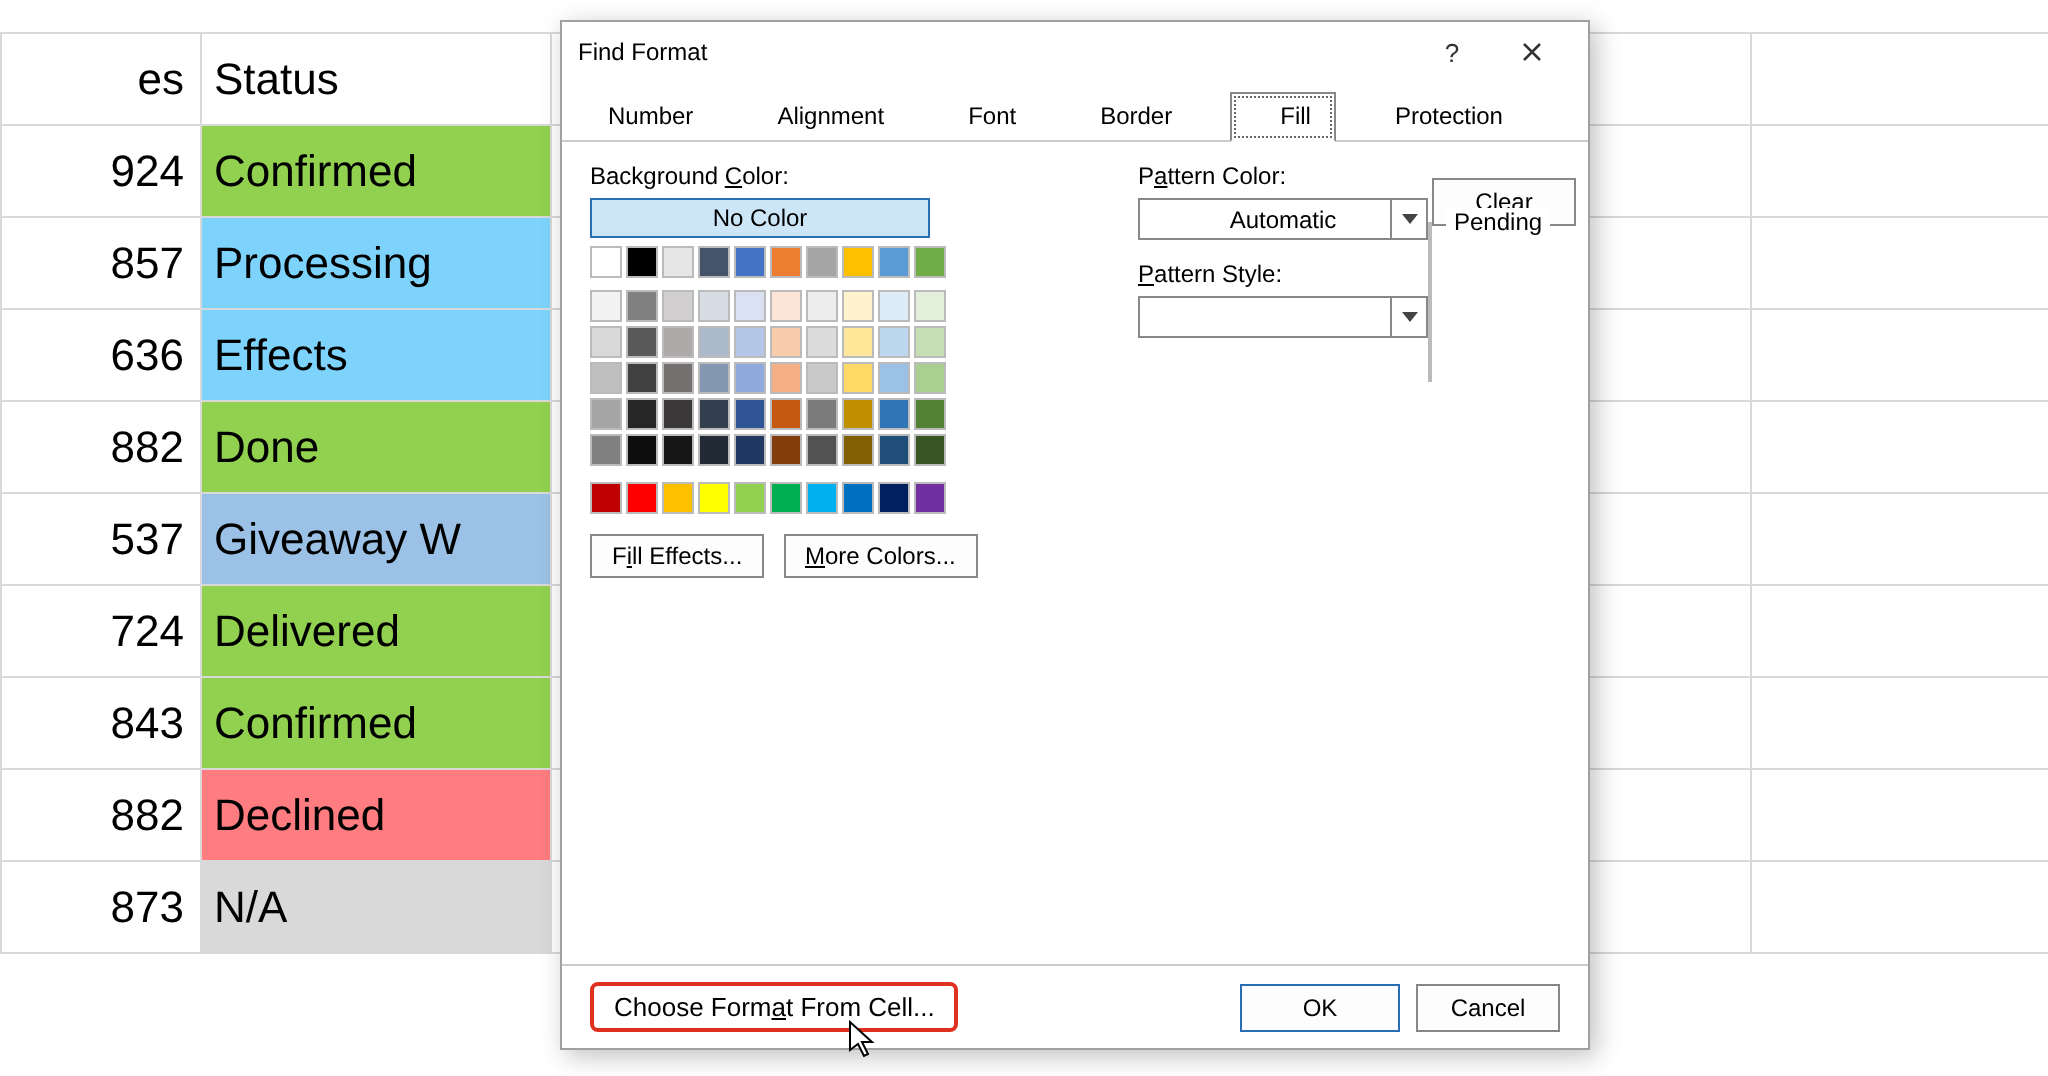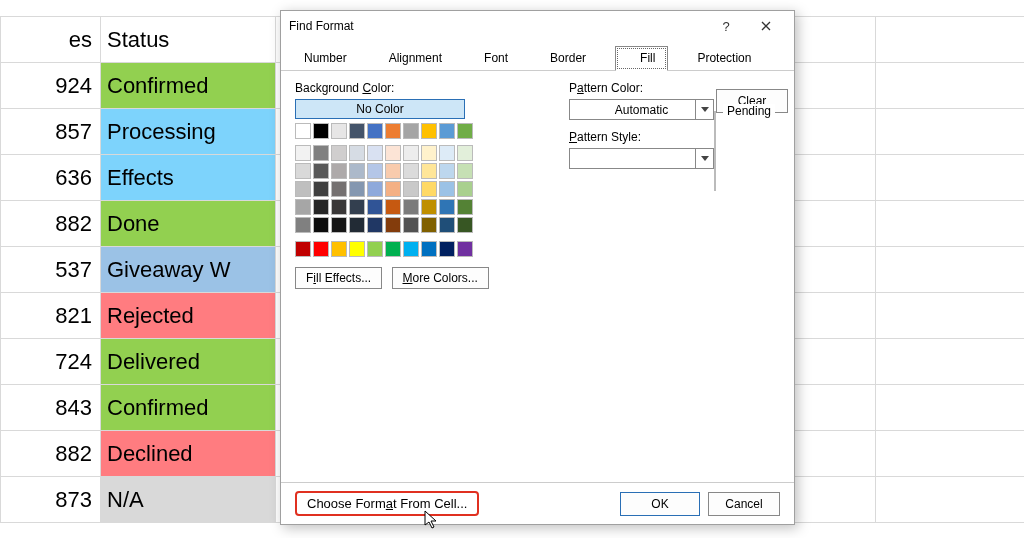--- a/index.html
+++ b/index.html
@@ -275,29 +275,20 @@
                     <td class="col-b fill-green">Done</td>
                     <td class="empty"></td>
           <td class="empty"></td>
           <td class="empty"></td>
           <td class="empty"></td>
           <td class="empty"></td>
         </tr>
         <tr>
           <td class="col-a">537</td>
                     <td class="col-b fill-blue">Giveaway W</td>
-                    <td class="empty"></td>
-          <td class="empty"></td>
-          <td class="empty"></td>
-          <td class="empty"></td>
-          <td class="empty"></td>
-        </tr>
-        <tr>
-          <td class="col-a">821</td>
-                    <td class="col-b fill-red">Rejected</td>
                     <td class="empty"></td>
           <td class="empty"></td>
           <td class="empty"></td>
           <td class="empty"></td>
           <td class="empty"></td>
         </tr>
         <tr>
           <td class="col-a">724</td>
                     <td class="col-b fill-green">Delivered</td>
                     <td class="empty"></td>

